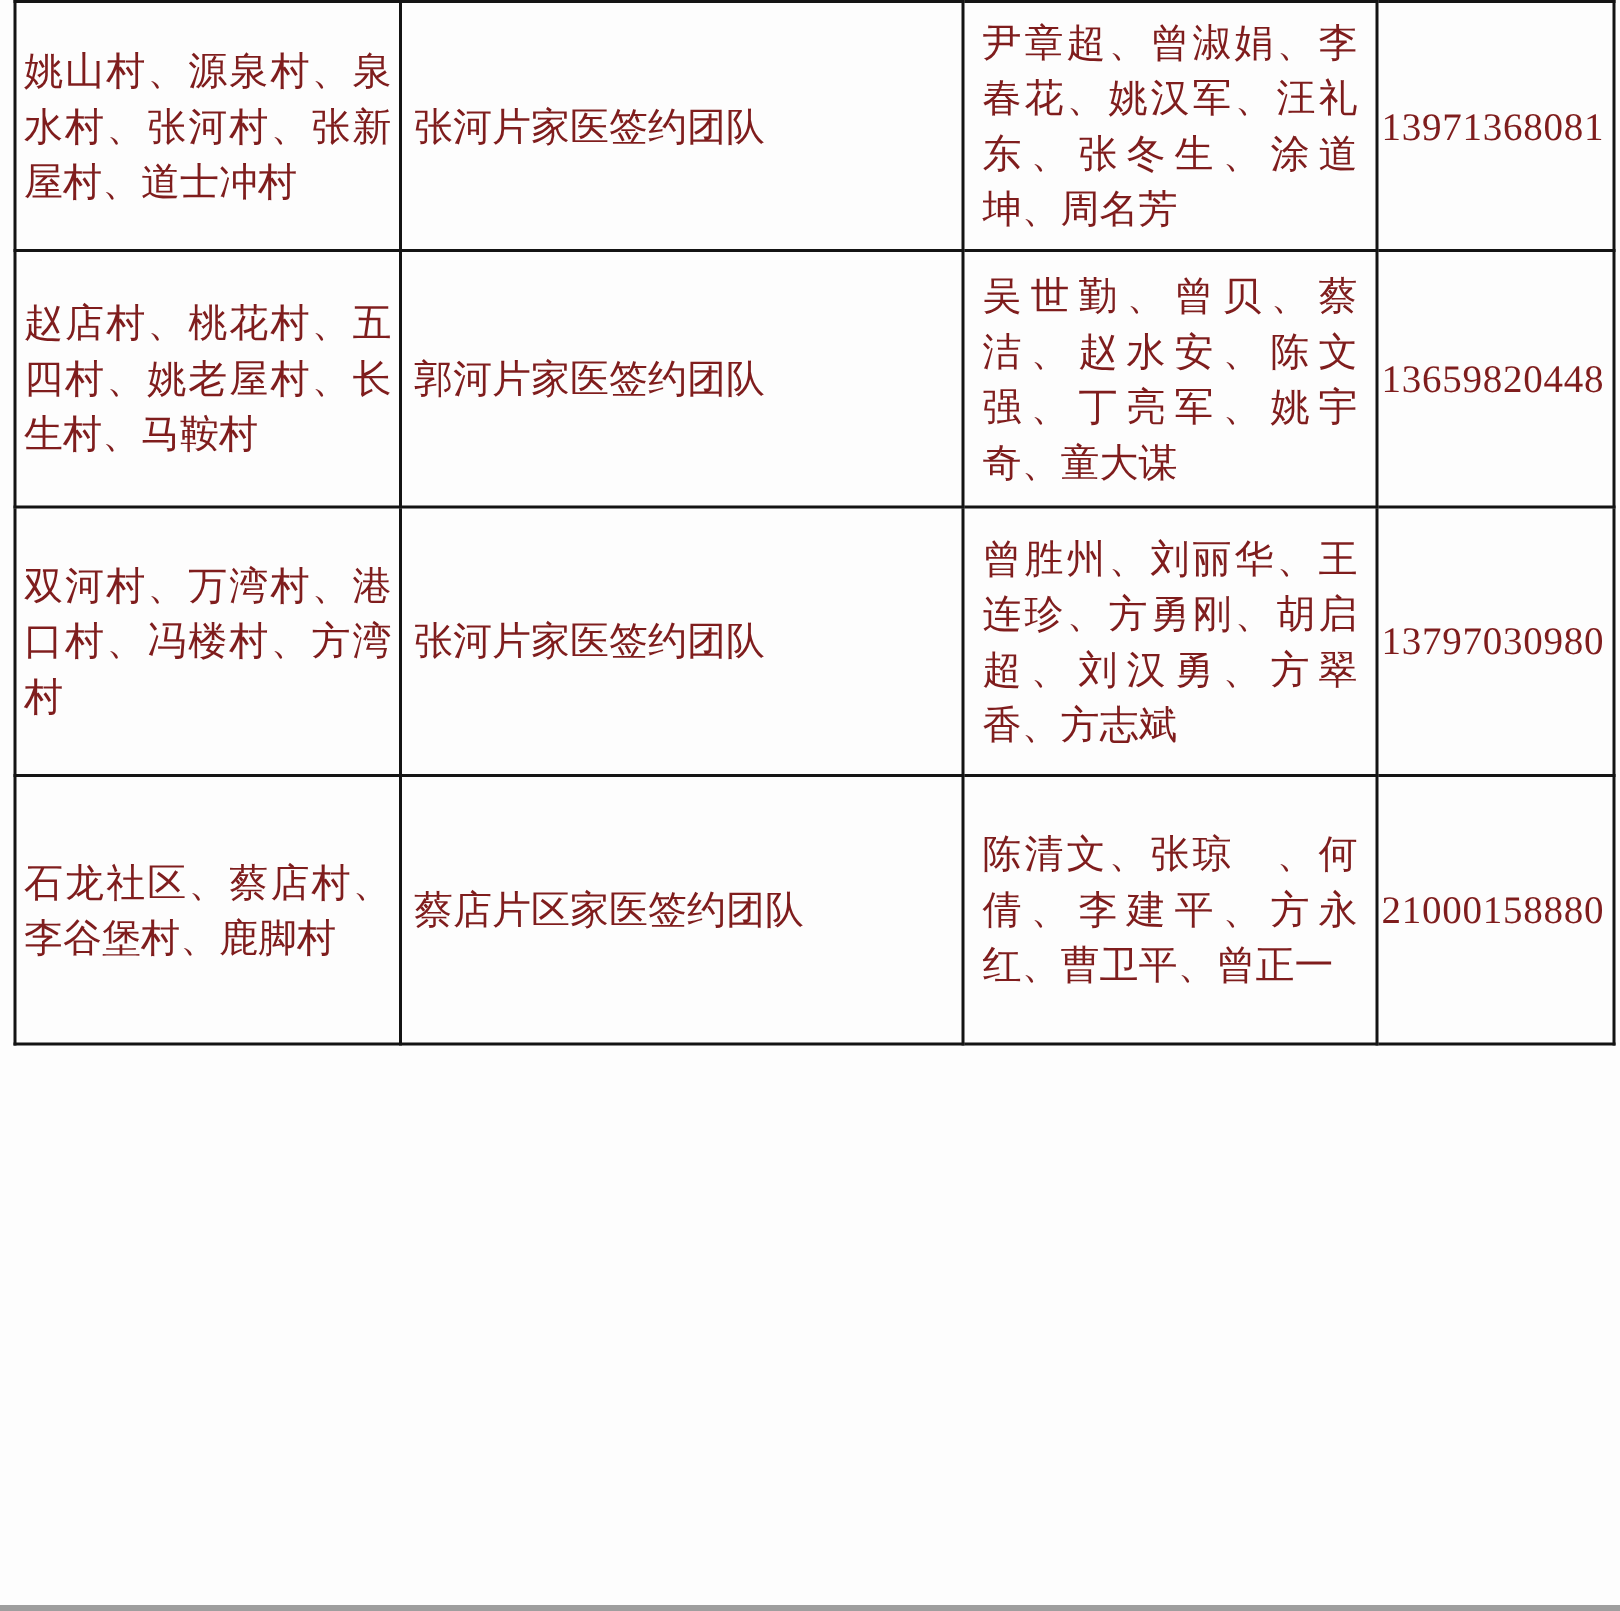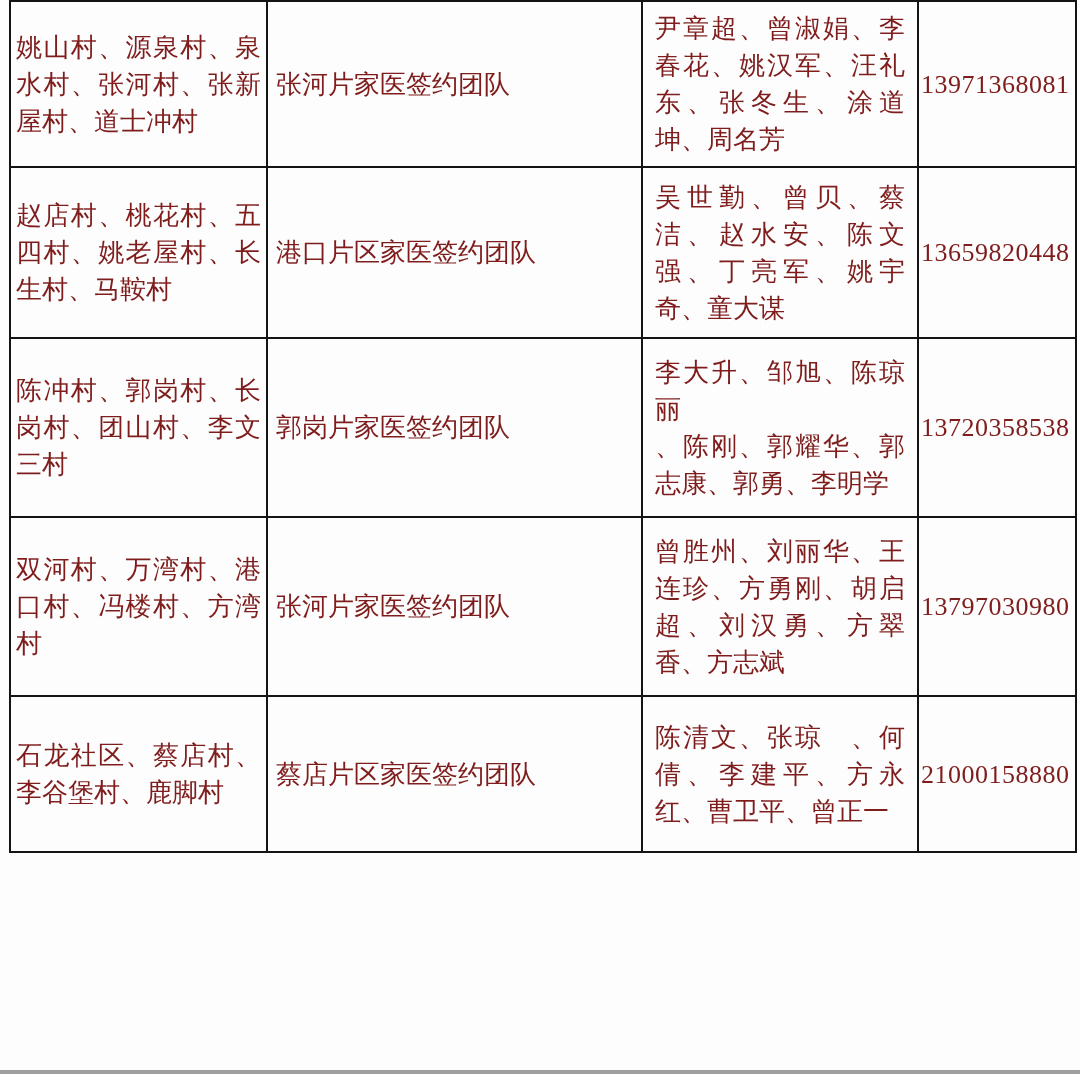--- a/index.html
+++ b/index.html
@@ -81,30 +81,23 @@
     </colgroup>
     <tbody>
       <tr>
         <td class="villages">姚山村、源泉村、泉水村、张河村、张新屋村、道士冲村</td>
         <td class="team">张河片家医签约团队</td>
         <td class="members">尹章超、曾淑娟、李春花、姚汉军、汪礼东、张冬生、涂道坤、周名芳</td>
         <td class="phone">13971368081</td>
       </tr>
       <tr>
         <td class="villages">赵店村、桃花村、五四村、姚老屋村、长生村、马鞍村</td>
-        <td class="team">港口片区家医签约团队</td>
+        <td class="team">郭河片家医签约团队</td>
         <td class="members">吴世勤、曾贝、蔡洁、赵水安、陈文强、丁亮军、姚宇奇、童大谋</td>
         <td class="phone">13659820448</td>
-      </tr>
-      <tr>
-        <td class="villages">陈冲村、郭岗村、长岗村、团山村、李文三村</td>
-        <td class="team">郭岗片家医签约团队</td>
-        <td class="members">李大升、邹旭、陈琼丽
-、陈刚、郭耀华、郭志康、郭勇、李明学</td>
-        <td class="phone">13720358538</td>
       </tr>
       <tr>
         <td class="villages">双河村、万湾村、港口村、冯楼村、方湾村</td>
         <td class="team">张河片家医签约团队</td>
         <td class="members">曾胜州、刘丽华、王连珍、方勇刚、胡启超、刘汉勇、方翠香、方志斌</td>
         <td class="phone">13797030980</td>
       </tr>
       <tr>
         <td class="villages">石龙社区、蔡店村、李谷堡村、鹿脚村</td>
         <td class="team">蔡店片区家医签约团队</td>

